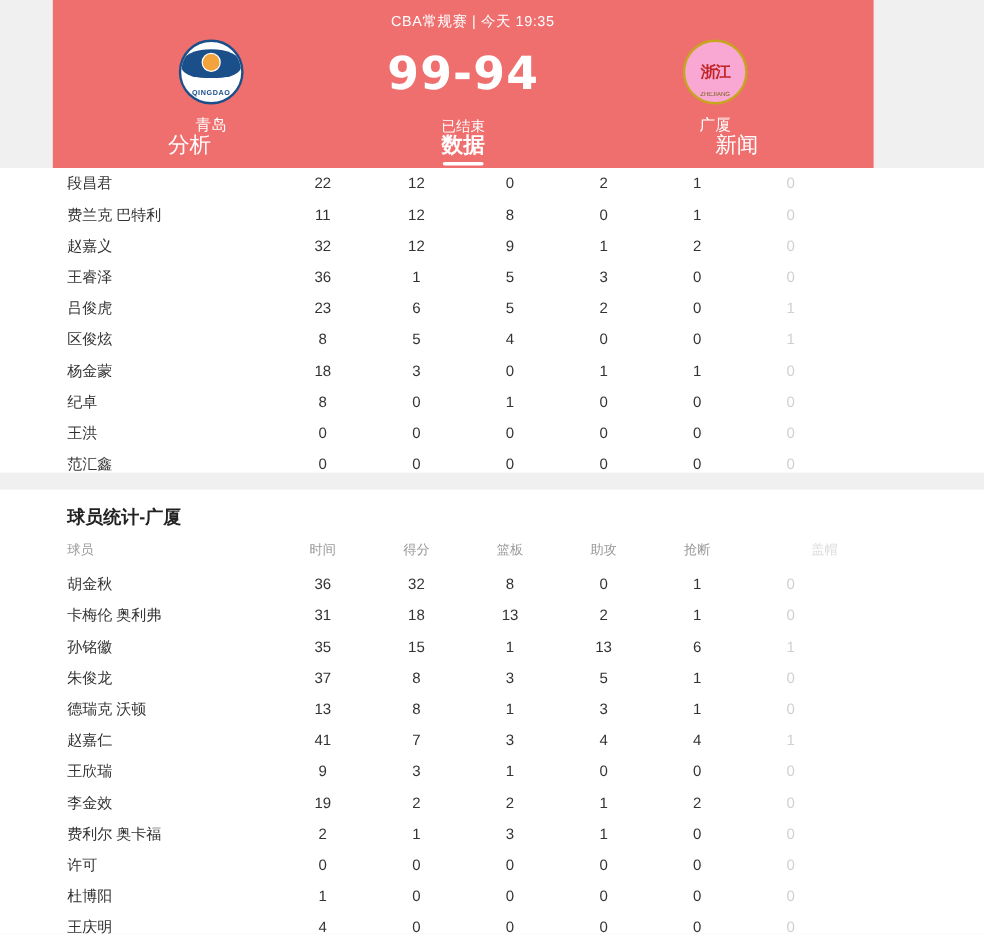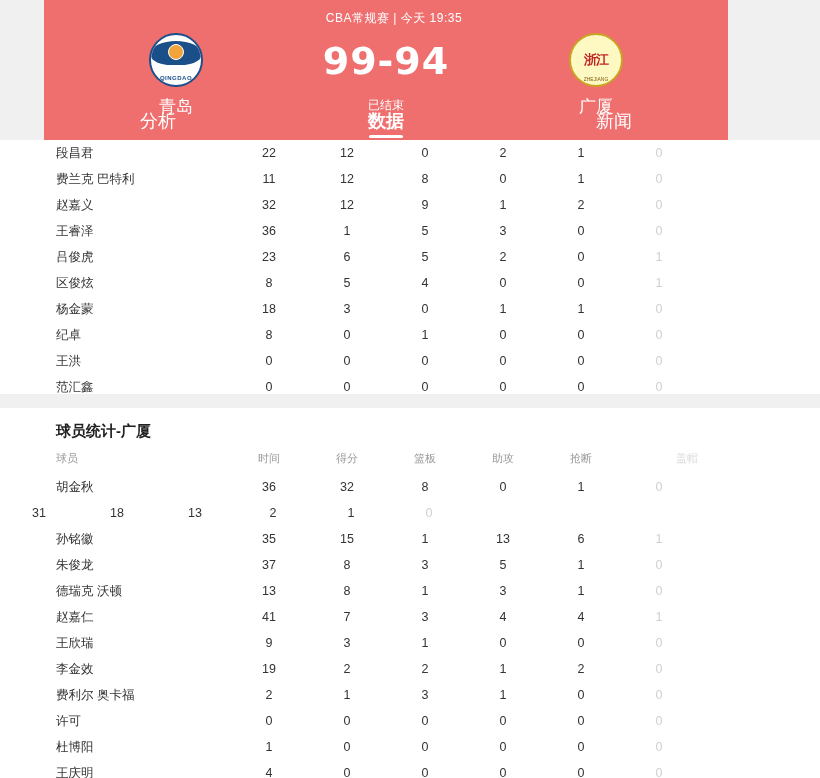--- a/index.html
+++ b/index.html
@@ -85,41 +85,41 @@
   }
   .logo-qingdao .lg-txt {
     position: absolute;
     left: 0; right: 0; bottom: 4px;
     font-size: 6px;
     color: #1b4f8a;
     letter-spacing: .5px;
     font-weight: bold;
   }
   .logo-guangsha {
-    background: #fef9c3;
+    background: #f9a8d4;
     border: 2px solid #c8a520;
   }
   .logo-guangsha .lg-txt2 {
     position: absolute;
     left: 0; right: 0; top: 50%;
     transform: translateY(-50%);
     font-size: 13px;
     color: #c02626;
     font-weight: bold;
     letter-spacing: -1px;
   }
   .logo-guangsha .lg-sub {
     position: absolute;
     left: 0; right: 0; bottom: 3px;
     font-size: 5px;
     color: #7a5f10;
   }
   .team-name {
     margin-top: 8px;
-    font-size: 17px;
+    font-size: 13px;
     color: #ffffff;
   }
   .score-block {
     width: 230px;
     text-align: center;
     padding-top: 6px;
   }
   .score {
     font-size: 38px;
     font-weight: bold;
@@ -393,20 +393,21 @@
     <div class="row">
       <div class="c-name">胡金秋</div>
       <div class="c-stat">36</div>
       <div class="c-stat">32</div>
       <div class="c-stat">8</div>
       <div class="c-stat">0</div>
       <div class="c-stat">1</div>
       <div class="c-stat faded">0</div>
     </div>
     <div class="row">
+      <div class="c-name">卡梅伦 奥利弗</div>
       <div class="c-stat">31</div>
       <div class="c-stat">18</div>
       <div class="c-stat">13</div>
       <div class="c-stat">2</div>
       <div class="c-stat">1</div>
       <div class="c-stat faded">0</div>
     </div>
     <div class="row">
       <div class="c-name">孙铭徽</div>
       <div class="c-stat">35</div>

